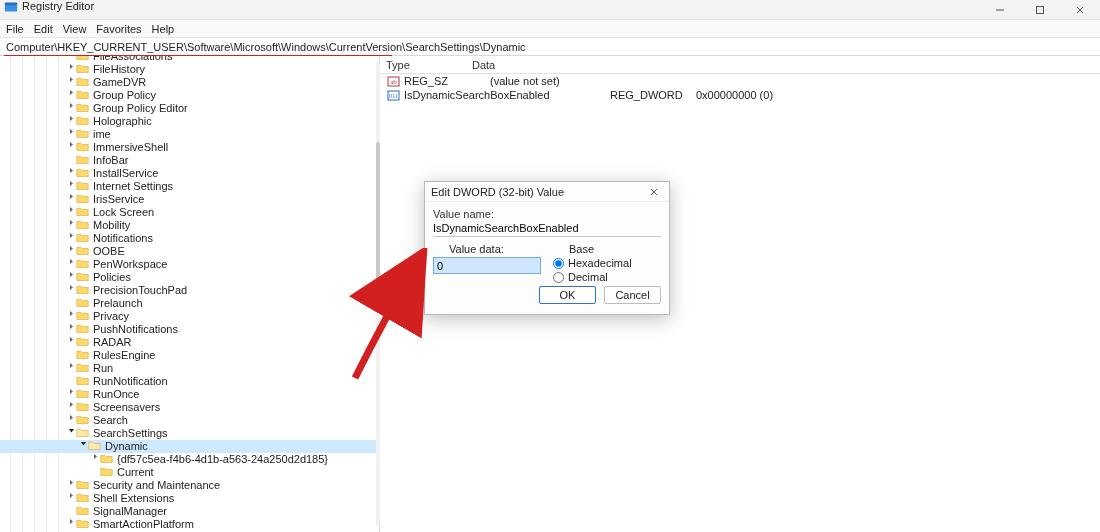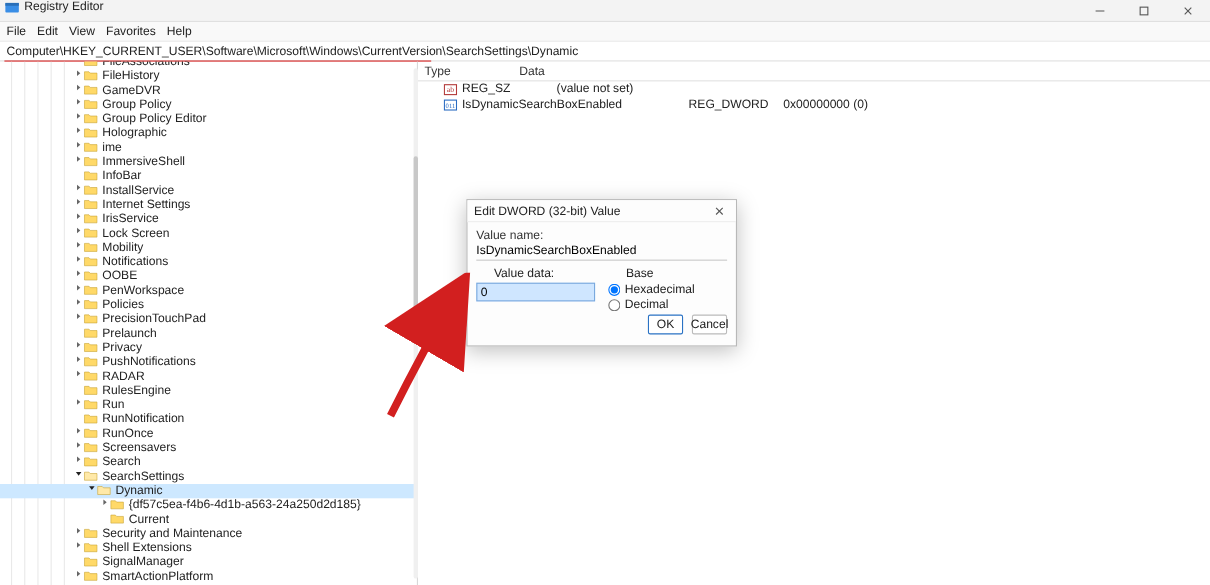--- a/index.html
+++ b/index.html
@@ -70,21 +70,21 @@
   .value-pane { flex:1; display:flex; flex-direction:column; background:#fff; }
   .val-header {
     display:flex; height:18px; align-items:center; font-size:11px;
     border-bottom:1px solid #e2e2e2; padding-left:6px; color:#333;
   }
   .val-header .col { }
   .col-name { width:224px; }
   .col-type { width:86px; }
   .col-data { flex:1; }
   .val-row {
-    display:flex; height:14px; align-items:center; padding-left:22px;
+    display:flex; height:14px; align-items:center; padding-left:6px;
     font-size:11px; color:#222; cursor:default;
   }
   .val-icon { width:14px; height:14px; margin-right:4px; display:inline-flex; align-items:center; justify-content:center; }
 
   
   .splitter-scrollbar {
     position:absolute; left:376px; top:6px; bottom:6px; width:4px;
     background:#f0f0f0; border-radius:2px;
   }
   .splitter-thumb {
@@ -118,21 +118,21 @@
     padding:1px 3px; color:#000; background:#cfe6ff;
   }
   .dlg-fieldset-label { font-size:11px; margin-bottom:2px;margin-left:16px; }
   .radio-row { display:flex; align-items:center; gap:4px; font-size:11px; margin-bottom:2px; }
   .radio-row input { margin:0; width:11px; height:11px; }
   .dlg-buttons {
     display:flex; gap:8px; justify-content:flex-end;
     padding:6px 8px; position:absolute; bottom:4px; right:0; left:0;
   }
   .dlg-btn {
-    width:32px; height:18px; font-size:11px; background:#fff;
+    width:57px; height:18px; font-size:11px; background:#fff;
     border:1px solid #bbb; border-radius:2px; display:flex; align-items:center; justify-content:center;
     cursor:default;
   }
   .dlg-btn.primary { border-color:#2a72c4; }
 
   
   .arrow-annot { position:absolute; left:345px; top:248px; pointer-events:none; }
 </style>
 </head>
 <body>

